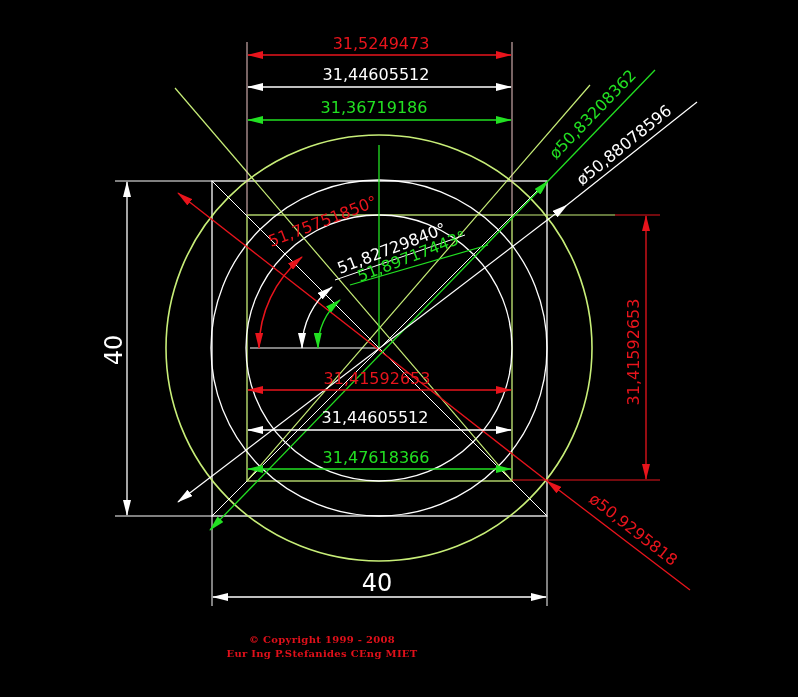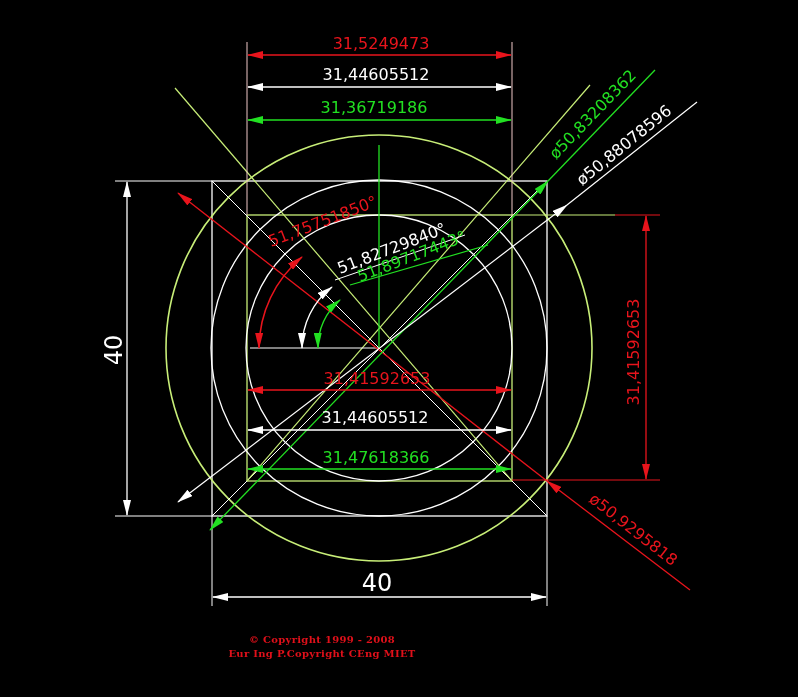--- a/index.html
+++ b/index.html
@@ -114,13 +114,13 @@
     <text class="dimtxt" transform="translate(340,274) rotate(-21)" fill="#ffffff">51,82729840°</text>
     <text class="dimtxt" transform="translate(360,282) rotate(-21)" fill="#22e022">51,89717443°</text>
 
     <text class="dimtxt" transform="translate(556,160) rotate(-46)" fill="#22e022">ø50,83208362</text>
     <text class="dimtxt" transform="translate(582,186) rotate(-39)" fill="#ffffff">ø50,88078596</text>
     <text class="dimtxt" transform="translate(588,501) rotate(38)" fill="#e8141c">ø50,9295818</text>
   </g>
 </svg>
 
 <div class="copy" style="top:634px;">©  Copyright  1999 - 2008</div>
-<div class="copy" style="top:648px;">Eur Ing P.Copyright  CEng  MIET</div>
+<div class="copy" style="top:648px;">Eur Ing P.Stefanides  CEng  MIET</div>
 
 </body></html>

